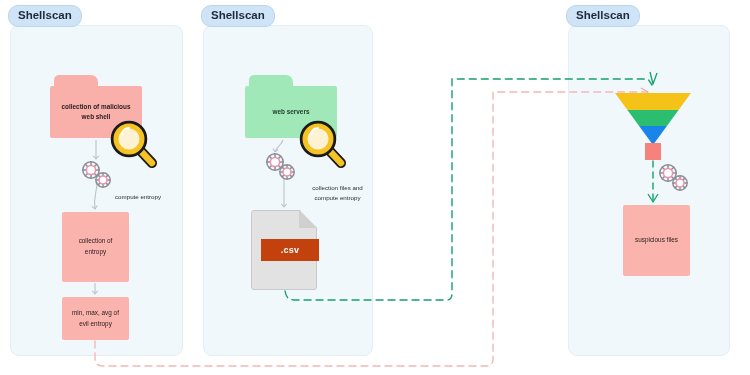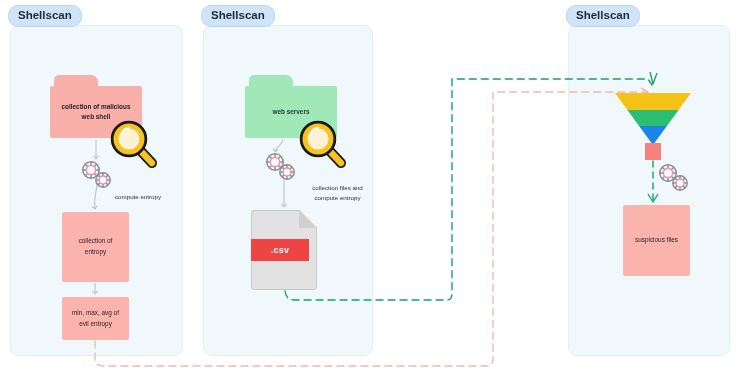--- a/index.html
+++ b/index.html
@@ -83,22 +83,22 @@
     background:#e2e2e2;border:1px solid #c9c9c9;border-radius:3px;
     box-sizing:border-box;
     clip-path:polygon(0 0, 74% 0, 100% 22%, 100% 100%, 0 100%);
   }
   #doc-csv .fold{
     position:absolute;right:0;top:0;width:18px;height:18px;
     background:#d0d0d0;
     clip-path:polygon(0 0, 100% 100%, 0 100%);
   }
   #doc-csv .band{
-    position:absolute;left:0;top:29px;width:58px;height:22px;
-    background:#ef4444;
+    position:absolute;left:10px;top:29px;width:58px;height:22px;
+    background:#c2410c;
     display:flex;align-items:center;justify-content:center;
   }
   #doc-csv .band span{
     color:#ffffff;font-size:9px;font-weight:bold;letter-spacing:.3px;
   }
 
   
   #funnel{position:absolute;left:615px;top:93px;width:76px;height:67px;}
   #funnel .cone{
     position:absolute;left:0;top:0;width:76px;height:52px;

